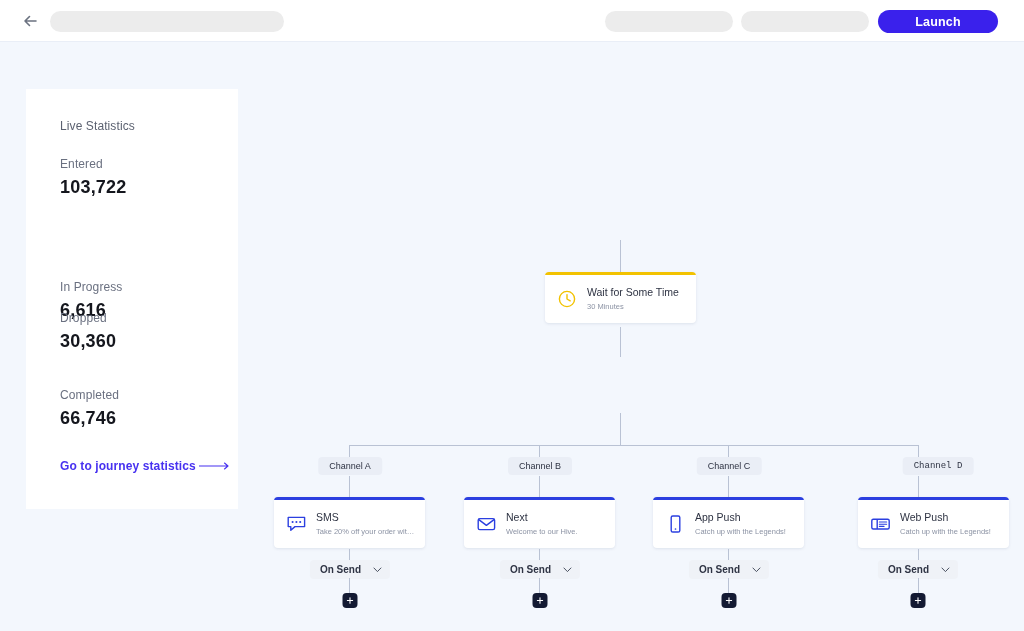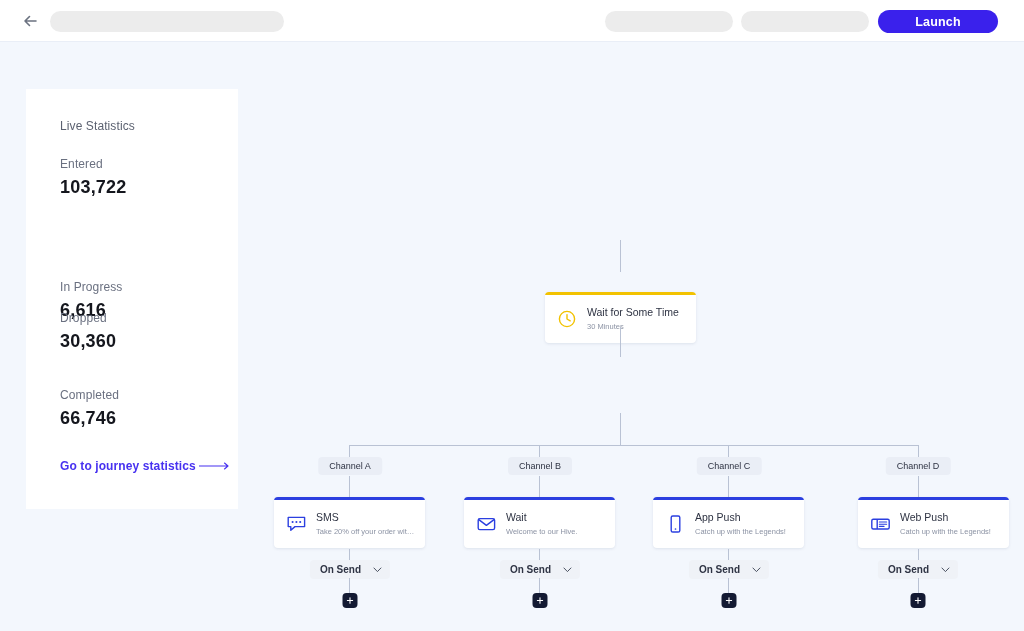--- a/index.html
+++ b/index.html
@@ -146,21 +146,21 @@
     font-size: 7.5px;
     color: #8c93a4;
     margin-top: 3px;
     white-space: nowrap;
     overflow: hidden;
     text-overflow: ellipsis;
     max-width: 112px;
   }
 
   .node-event { left: 545px; top: 143px; }
-  .node-wait  { left: 545px; top: 230px; margin-top: 20px; }
+  .node-wait  { left: 545px; top: 230px; }
   .node-nbc   { left: 545px; top: 315px; }
 
   
   .card {
     position: absolute;
     width: 151px;
     top: 455px;
     background: #ffffff;
     border-radius: 4px;
     box-shadow: 0 1px 3px rgba(30,45,90,.10);
@@ -305,21 +305,21 @@
     <div class="hline" style="left:349px; top:403px; width:570px;"></div>
 
     <div class="vline" style="left:349px; top:403px; height:13px;"></div>
     <div class="vline" style="left:539px; top:403px; height:13px;"></div>
     <div class="vline" style="left:728px; top:403px; height:13px;"></div>
     <div class="vline" style="left:918px; top:403px; height:13px;"></div>
 
     <div class="chan-badge" style="left:350px;">Channel A</div>
     <div class="chan-badge" style="left:540px;">Channel B</div>
     <div class="chan-badge" style="left:729px;">Channel C</div>
-    <div class="chan-badge" style="left:918px;">Channel D</div>
+    <div class="chan-badge" style="left:938px;font-family:Liberation Mono, monospace;">Channel D</div>
 
     <div class="vline" style="left:349px; top:434px; height:21px;"></div>
     <div class="vline" style="left:539px; top:434px; height:21px;"></div>
     <div class="vline" style="left:728px; top:434px; height:21px;"></div>
     <div class="vline" style="left:918px; top:434px; height:21px;"></div>
 
     <div class="card card-0">
       <div class="node-bar" style="background:#2B3FE0"></div>
       <div class="node-body">
         <div class="node-icon">
@@ -340,21 +340,21 @@
     <div class="card card-1">
       <div class="node-bar" style="background:#2B3FE0"></div>
       <div class="node-body">
         <div class="node-icon">
           <svg width="21" height="20" viewBox="0 0 21 20">
             <rect x="2.2" y="4.6" width="16.4" height="11" rx="1.6" stroke="#2B3FE0" stroke-width="1.4" fill="none"></rect>
             <path d="M2.8 5.6 L10.4 11.4 L18 5.6" stroke="#2B3FE0" stroke-width="1.4" fill="none" stroke-linecap="round" stroke-linejoin="round"></path>
           </svg>
         </div>
         <div class="node-text">
-          <div class="node-title">Wait</div>
+          <div class="node-title">Next</div>
           <div class="node-sub">Welcome to our Hive.</div>
         </div>
       </div>
     </div>
 
     <div class="card card-2">
       <div class="node-bar" style="background:#2B3FE0"></div>
       <div class="node-body">
         <div class="node-icon">
           <svg width="21" height="20" viewBox="0 0 21 20">

